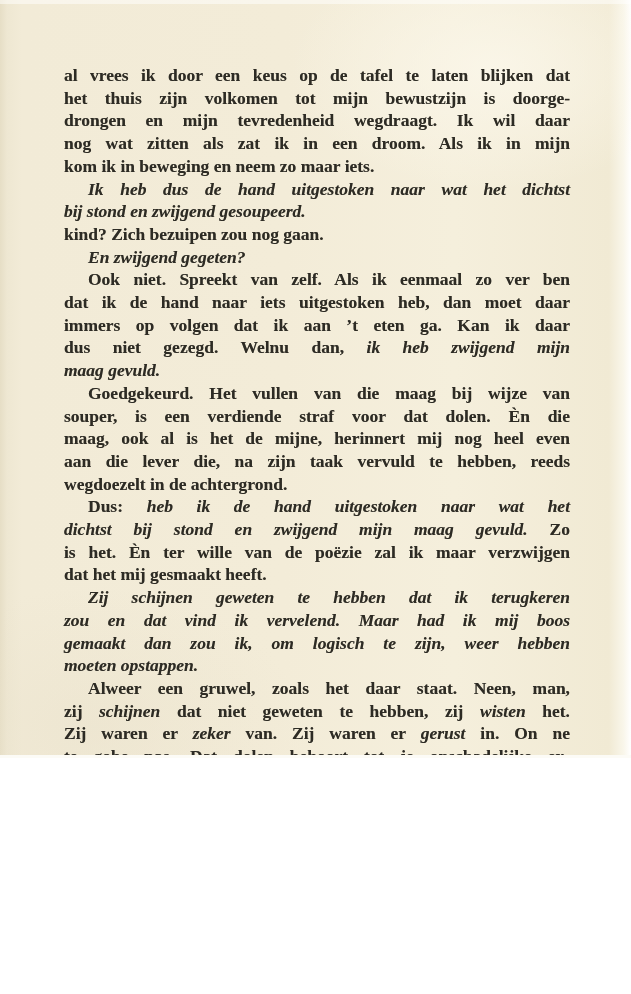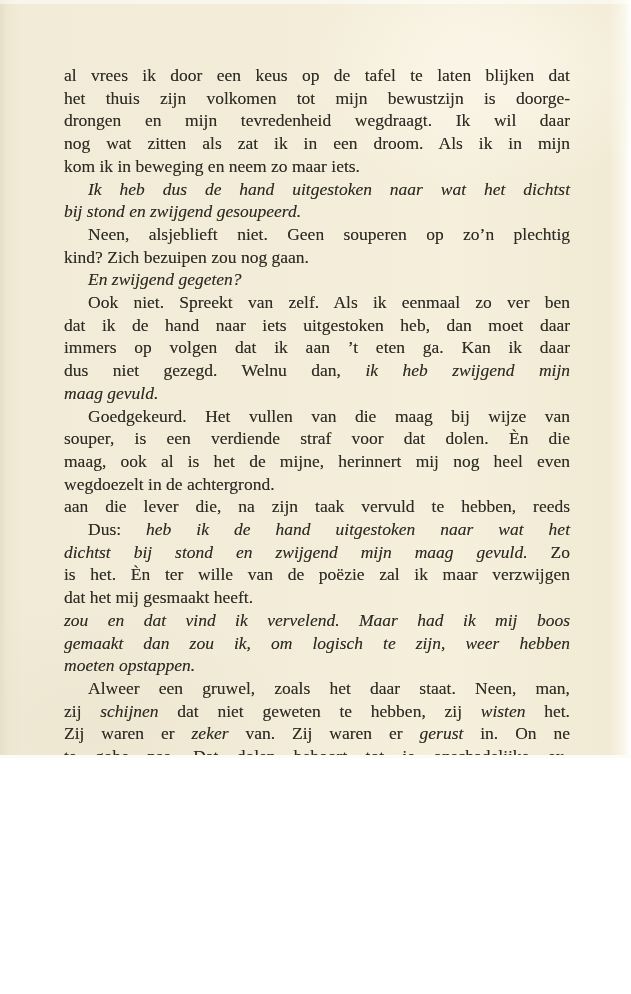--- a/index.html
+++ b/index.html
@@ -19,20 +19,21 @@
       radial-gradient(ellipse 300px 200px at 15% 96%, rgba(233,225,203,.5), rgba(233,225,203,0) 70%),
       linear-gradient(90deg,
         var(--paper-edge, #e6dec6) 0px,
         #eee7d2 7px,
         #f2ebd7 22px,
         var(--paper, #f3ecd8) 45%,
         #f5efdc 72%,
         #f1ead4 96.5%,
         #f9f6ea 98.8%,
         #ffffff 100%);
+    font-weight: bold;
   }
   
   .page::before {
     content: "";
     position: absolute;
     left: 0; right: 0; top: 0;
     height: 4px;
     background: rgba(255,255,255,.5);
     pointer-events: none;
   }
@@ -80,37 +81,37 @@
 
 <div class="page" style="--paper: #f3ecd8; --paper-edge: #e6dec6; --ink: #2d2b24;">
   <div class="text-block">
       <div class="line"><span>al vrees ik door een keus op de tafel te laten blijken dat</span></div>
       <div class="line"><span>het thuis zijn volkomen tot mijn bewustzijn is doorge-</span></div>
       <div class="line"><span>drongen en mijn tevredenheid wegdraagt. Ik wil daar</span></div>
       <div class="line"><span>nog wat zitten als zat ik in een droom. Als ik in mijn</span></div>
       <div class="line last"><span>kom ik in beweging en neem zo maar iets.</span></div>
       <div class="line indent"><span class="it">Ik heb dus de hand uitgestoken naar wat het dichtst</span></div>
       <div class="line last"><span class="it">bij stond en zwijgend gesoupeerd.</span></div>
-      <div class="line indent"><span>Neen, alsjeblieft niet. Geen souperen op zo’n plechtig</span></div>
       <div class="line last"><span>kind? Zich bezuipen zou nog gaan.</span></div>
       <div class="line indent last"><span class="it">En zwijgend gegeten?</span></div>
       <div class="line indent"><span>Ook niet. Spreekt van zelf. Als ik eenmaal zo ver ben</span></div>
       <div class="line"><span>dat ik de hand naar iets uitgestoken heb, dan moet daar</span></div>
       <div class="line"><span>immers op volgen dat ik aan ’t eten ga. Kan ik daar</span></div>
       <div class="line"><span>dus niet gezegd. Welnu dan, </span><span class="it">ik heb zwijgend mijn</span></div>
       <div class="line last"><span class="it">maag gevuld.</span></div>
       <div class="line indent"><span>Goedgekeurd. Het vullen van die maag bij wijze van</span></div>
       <div class="line"><span>souper, is een verdiende straf voor dat dolen. Èn die</span></div>
       <div class="line"><span>maag, ook al is het de mijne, herinnert mij nog heel even</span></div>
+      <div class="line"><span>aan die lever die, na zijn taak vervuld te hebben, reeds</span></div>
       <div class="line last"><span>wegdoezelt in de achtergrond.</span></div>
-      <div class="line"><span>aan die lever die, na zijn taak vervuld te hebben, reeds</span></div>
       <div class="line indent"><span>Dus: </span><span class="it">heb ik de hand uitgestoken naar wat het</span></div>
       <div class="line"><span class="it">dichtst bij stond en zwijgend mijn maag gevuld.</span><span> Zo</span></div>
       <div class="line"><span>is het. Èn ter wille van de poëzie zal ik maar verzwijgen</span></div>
       <div class="line last"><span>dat het mij gesmaakt heeft.</span></div>
+      <div class="line indent"><span class="it">Zij schijnen geweten te hebben dat ik terugkeren</span></div>
       <div class="line"><span class="it">zou en dat vind ik vervelend. Maar had ik mij boos</span></div>
       <div class="line"><span class="it">gemaakt dan zou ik, om logisch te zijn, weer hebben</span></div>
       <div class="line last"><span class="it">moeten opstappen.</span></div>
       <div class="line indent"><span>Alweer een gruwel, zoals het daar staat. Neen, man,</span></div>
       <div class="line"><span>zij </span><span class="it">schijnen</span><span> dat niet geweten te hebben, zij </span><span class="it">wisten</span><span> het.</span></div>
       <div class="line"><span>Zij waren er </span><span class="it">zeker</span><span> van. Zij waren er </span><span class="it">gerust</span><span> in. On ne</span></div>
       <div class="line"><span>te gobe pas. Dat dolen behoort tot je onschadelijke ex-</span></div>
     </div>
   <div class="folio">91</div>
 </div>

